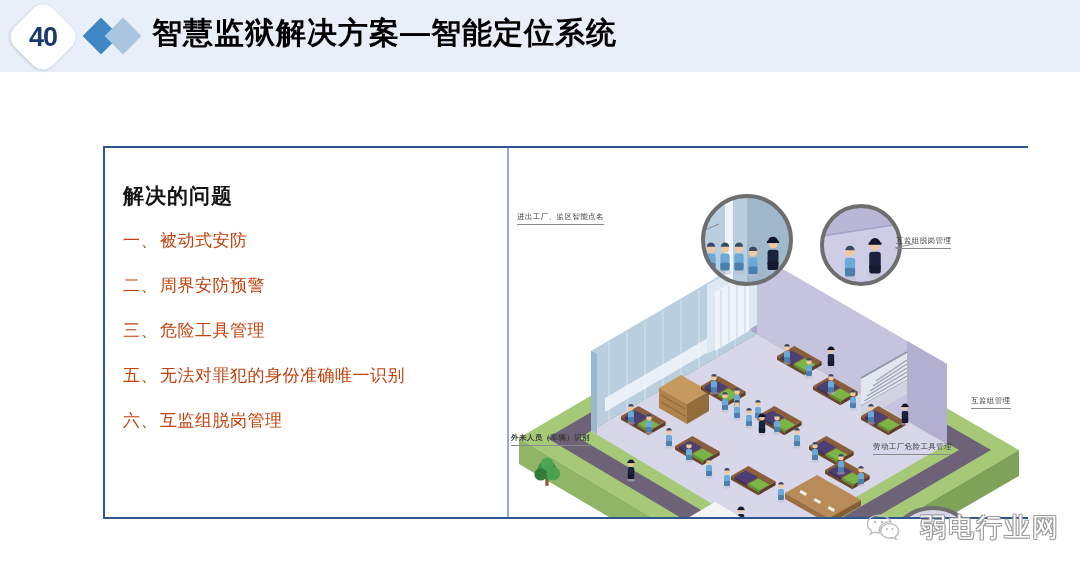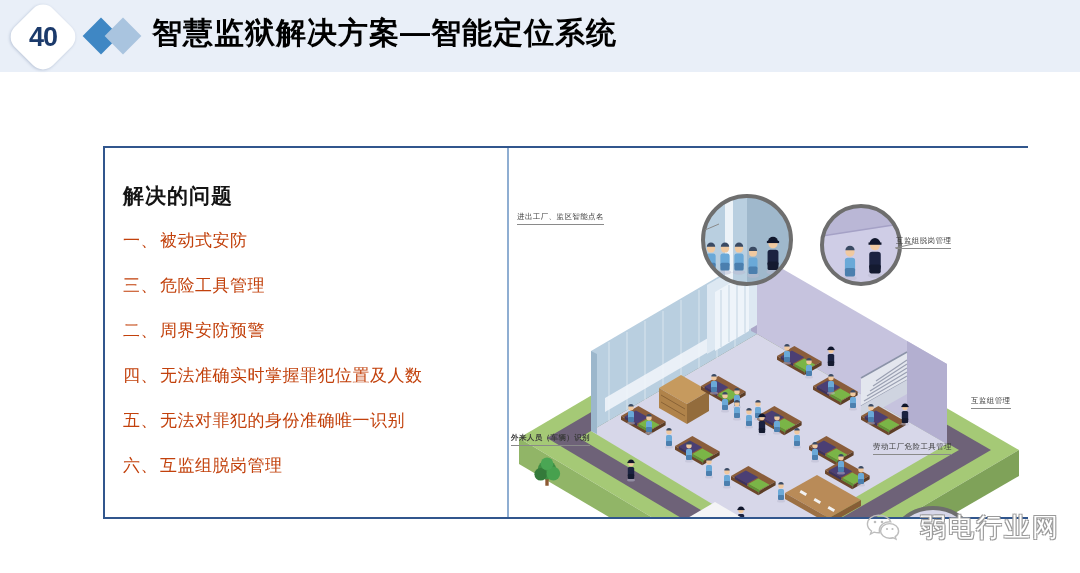--- a/index.html
+++ b/index.html
@@ -110,27 +110,24 @@
     <div class="panel-divider"></div>
 
     <div class="left-col">
       <div class="q-title">解决的问题</div>
 
       <div class="q-list">
         <div class="q-item">
           <span class="q-num">一、</span><span>被动式安防</span>
         </div>
         <div class="q-item">
-          <span class="q-num">三、</span><span>危险工具管理</span>
-        </div>
-        <div class="q-item">
           <span class="q-num">二、</span><span>周界安防预警</span>
         </div>
         <div class="q-item">
-          <span class="q-num">四、</span><span>无法准确实时掌握罪犯位置及人数</span>
+          <span class="q-num">三、</span><span>危险工具管理</span>
         </div>
         <div class="q-item">
           <span class="q-num">五、</span><span>无法对罪犯的身份准确唯一识别</span>
         </div>
         <div class="q-item">
           <span class="q-num">六、</span><span>互监组脱岗管理</span>
         </div>
       </div>
     </div>
 

